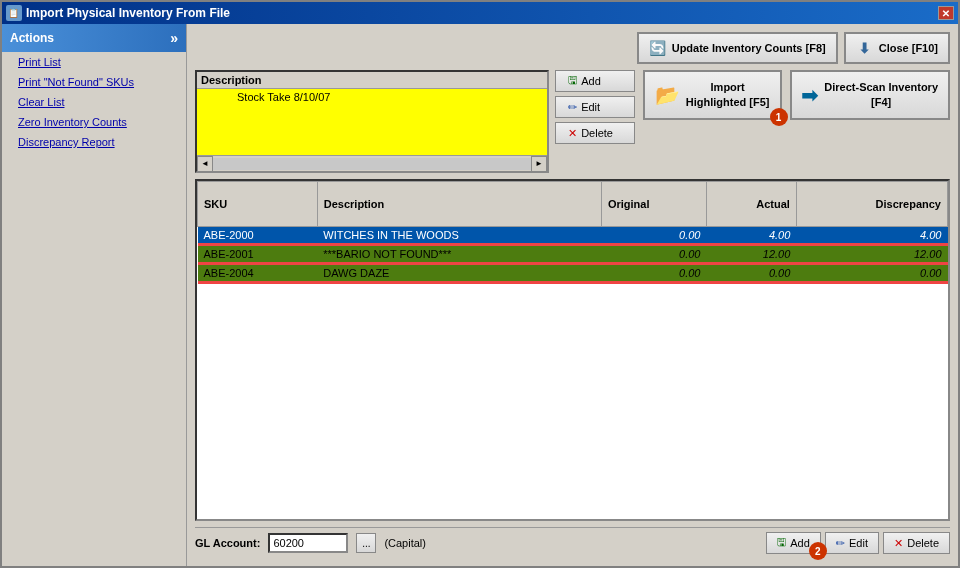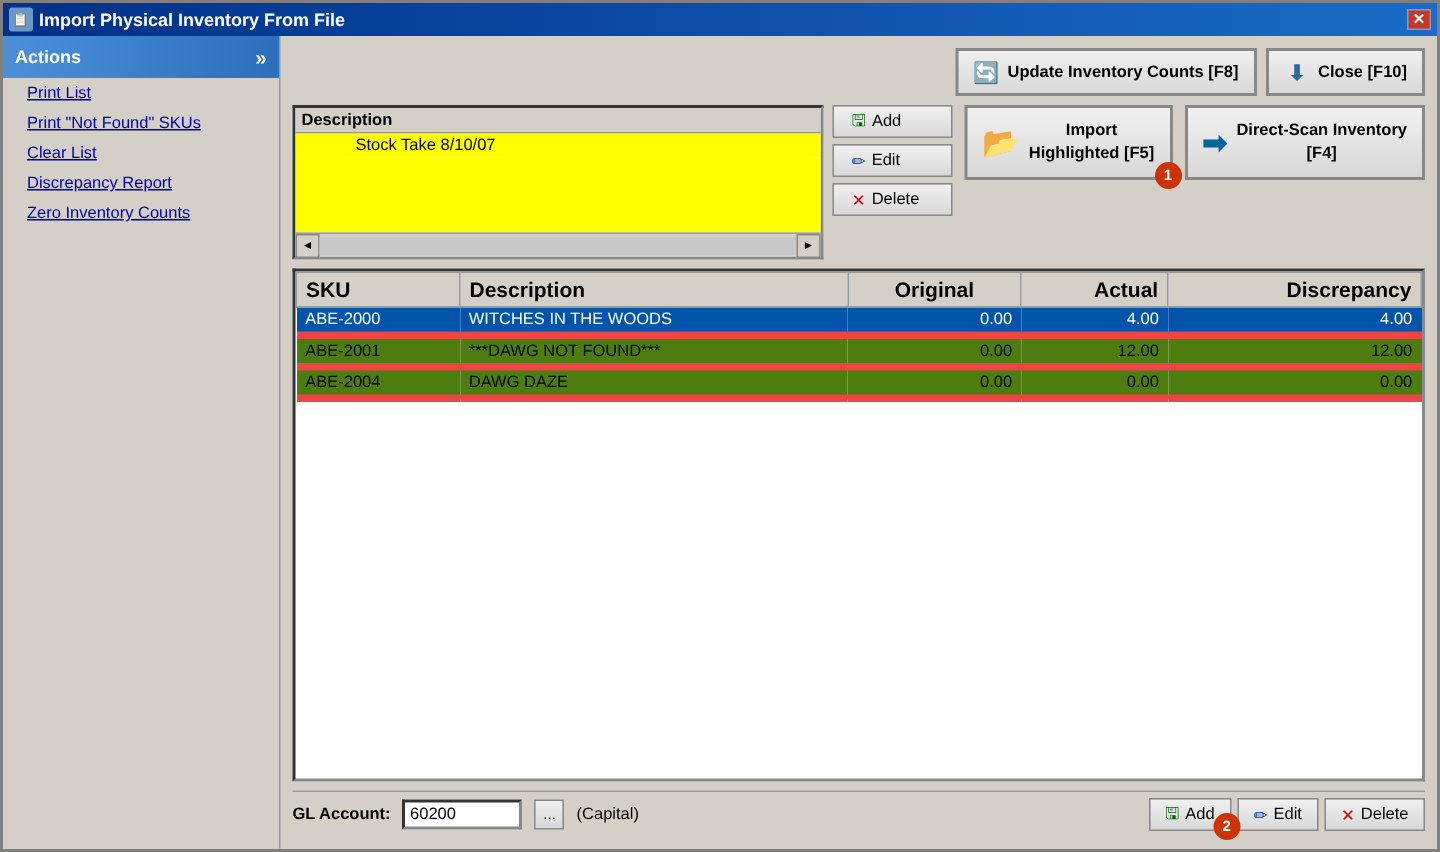--- a/index.html
+++ b/index.html
@@ -222,33 +222,33 @@
     table {
       width: 100%;
       border-collapse: collapse;
       font-size: 11px;
     }
     thead tr {
       background: #d4d0c8;
     }
     thead th {
       text-align: left;
-      padding: 3px 6px;
+      padding: 16px 6px;
       border: 1px solid #999;
       font-weight: bold;
-      font-size: 14px;
+      font-size: 11px;
     }
     tbody tr {
       background: #4d7c0f;
     }
     tbody td {
       padding: 2px 6px;
-      border-bottom: 5px solid #ef4444;
-    }
-    .td-right { text-align: right; }
+      border-bottom: 3px solid #ef4444;
+    }
+    .td-right { text-align: right; font-style: italic; }
     
     .bottom-bar {
       display: flex;
       align-items: center;
       gap: 8px;
       padding: 4px 0;
       flex-shrink: 0;
       border-top: 1px solid #999;
     }
     .gl-label { font-size: 11px; font-weight: bold; }
@@ -339,24 +339,24 @@
       <div class="sidebar-item">
         <span>Print List</span>
       </div>
       <div class="sidebar-item">
         <span>Print "Not Found" SKUs</span>
       </div>
       <div class="sidebar-item">
         <span>Clear List</span>
       </div>
       <div class="sidebar-item">
+        <span>Zero Inventory Counts</span>
+      </div>
+      <div class="sidebar-item">
         <span>Discrepancy Report</span>
-      </div>
-      <div class="sidebar-item">
-        <span>Zero Inventory Counts</span>
       </div>
     </div>
 
     <div class="right-content">
 
       <div class="top-toolbar">
         <button class="toolbar-btn">
           <span class="btn-icon icon-update">🔄</span>
           <span>Update Inventory Counts [F8]</span>
         </button>
@@ -423,36 +423,36 @@
           </button>
         </div>
       </div>
 
       <div class="data-table-container">
         <table>
           <thead>
             <tr>
               <th>SKU</th>
               <th>Description</th>
-              <th style="text-align:center;">Original</th>
+              <th style="text-align:left;">Original</th>
               <th style="text-align:right;">Actual</th>
               <th style="text-align:right;">Discrepancy</th>
             </tr>
           </thead>
           <tbody id="table-body">
           <tr style="background: rgb(0, 85, 170);">
       <td style="color:white;">ABE-2000</td>
       <td style="color:white;margin-top:20px;">WITCHES IN THE WOODS</td>
       <td class="td-right" style="color:white;">0.00</td>
       <td class="td-right" style="color:white;">4.00</td>
       <td class="td-right" style="color:white;">4.00</td>
     </tr>
               <tr>
       <td style="">ABE-2001</td>
-      <td style="">***DAWG NOT FOUND***</td>
+      <td style="">***BARIO NOT FOUND***</td>
       <td class="td-right" style="">0.00</td>
       <td class="td-right" style="">12.00</td>
       <td class="td-right" style="">12.00</td>
     </tr>
               <tr>
       <td style="">ABE-2004</td>
       <td style="">DAWG DAZE</td>
       <td class="td-right" style="">0.00</td>
       <td class="td-right" style="">0.00</td>
       <td class="td-right" style="">0.00</td>

